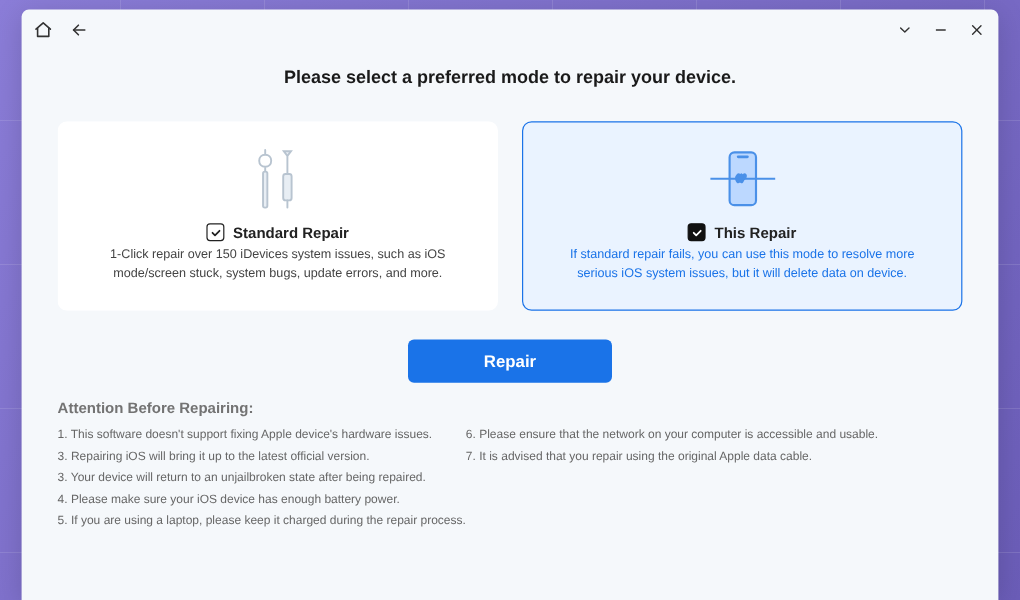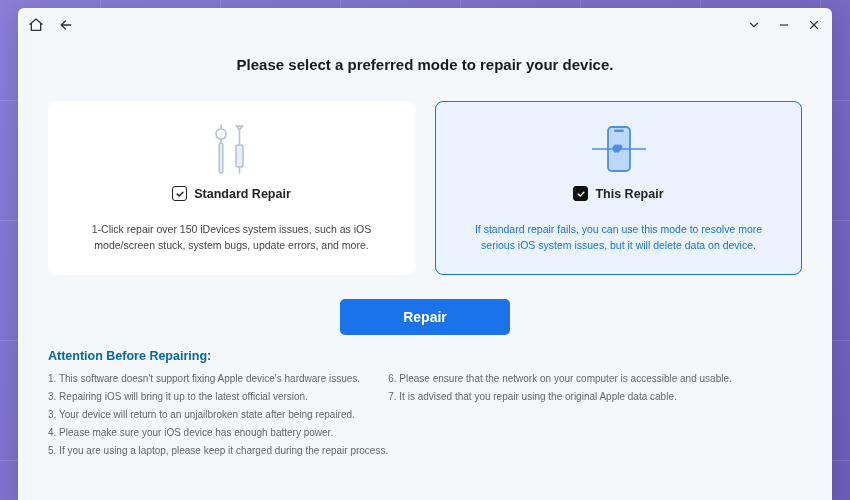--- a/index.html
+++ b/index.html
@@ -75,41 +75,41 @@
   .card.selected {
     background:#eaf3ff;
     border:1.8px solid #1a73e8;
   }
   .card-icon-wrap {
     height: 62px;
     display:flex; align-items:center; justify-content:center;
   }
   .card-title-row {
     display:flex; align-items:center; justify-content:space-between; gap:7px;
-    margin-top:4px; margin-bottom:20px;
+    margin-top:4px; margin-bottom:3px;
     font-size:12.5px; font-weight:600; color:#222;
   }
   .check {
     width:15px; height:15px; border:1.8px solid #222; border-radius:3px;
     display:flex; align-items:center; justify-content:center;
     background:#fff;
   }
   .check.filled { background:#111; border-color:#111; }
   .card-desc { font-size:10.5px; line-height:1.55; color:#444; max-width:300px; }
   .card.selected .card-desc { color:#1a73e8; }
   .repair-btn {
     align-self:center;
     width: 170px; height:36px;
     background:#1a73e8; color:#fff;
     border:none; border-radius:5px;
     font-size:14px; font-weight:600;
     cursor:pointer;
     margin-bottom: 14px;
   }
-  .attention-title { font-size:12.5px; font-weight:700; color:#0369a1; margin-bottom:8px; }
+  .attention-title { font-size:12.5px; font-weight:700; color:#737373; margin-bottom:8px; }
   .attention-cols { display:flex; }
   .attention-col { display:flex; flex-direction:column; gap:2.5px; }
   .attention-item { font-size:10px; color:#666; line-height:1.55; }
 </style>
 </head>
 <body>
 
 <div class="bg-grid"></div>
 
 <div class="window">

